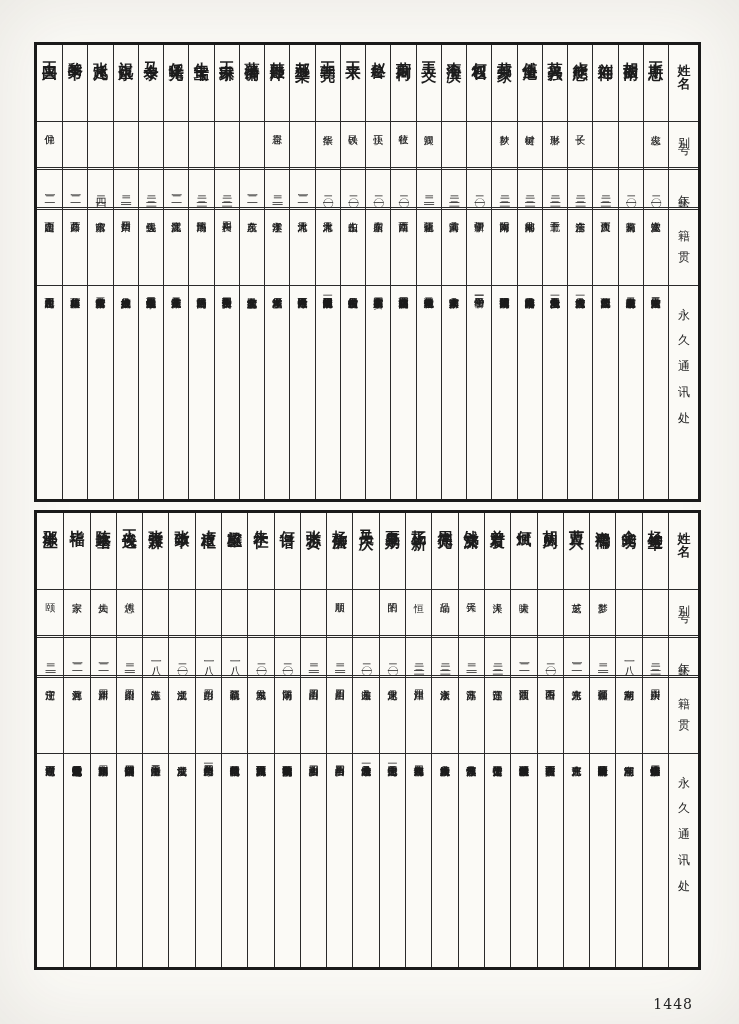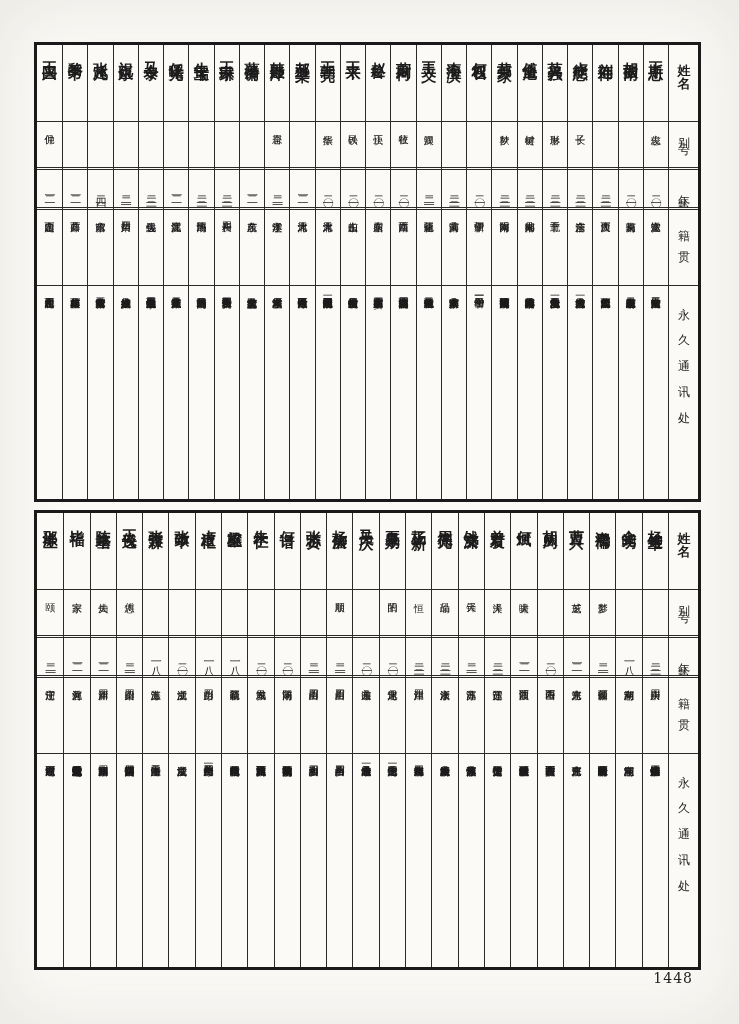--- a/index.html
+++ b/index.html
@@ -48,21 +48,21 @@
   .t-address { font-size: 10px; line-height: 11px; height: 100%; padding: 4px 0 3px; }
 
   .hdr-name    { font-size: 13px; font-weight: bold; letter-spacing: 12px; padding-top: 9px; }
   .hdr-alias   { font-size: 12px; letter-spacing: 8px;  padding-top: 5px; }
   .hdr-age     { font-size: 12px; letter-spacing: 4px; }
   .hdr-native  { font-size: 12px; letter-spacing: 22px; padding-top: 10px; }
   .hdr-address { font-size: 12px; letter-spacing: 26px; padding-top: 12px; }
 
   .page-number {
     position: absolute;
-    right: 46px; bottom: 38px;
+    right: 46px; bottom: 12px;
     font-size: 14px; letter-spacing: 1px;
     color: #232323;
     font-family: "DejaVu Serif", serif;
     text-align: center;
   }
 </style>
 </head>
 <body>
 
 <div class="page">

